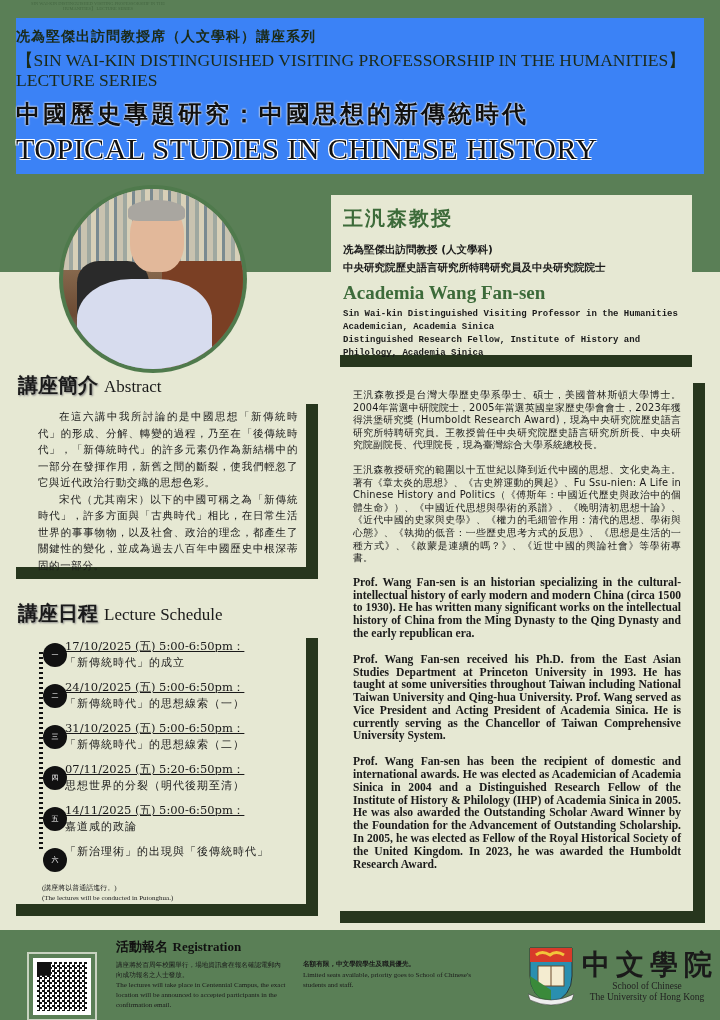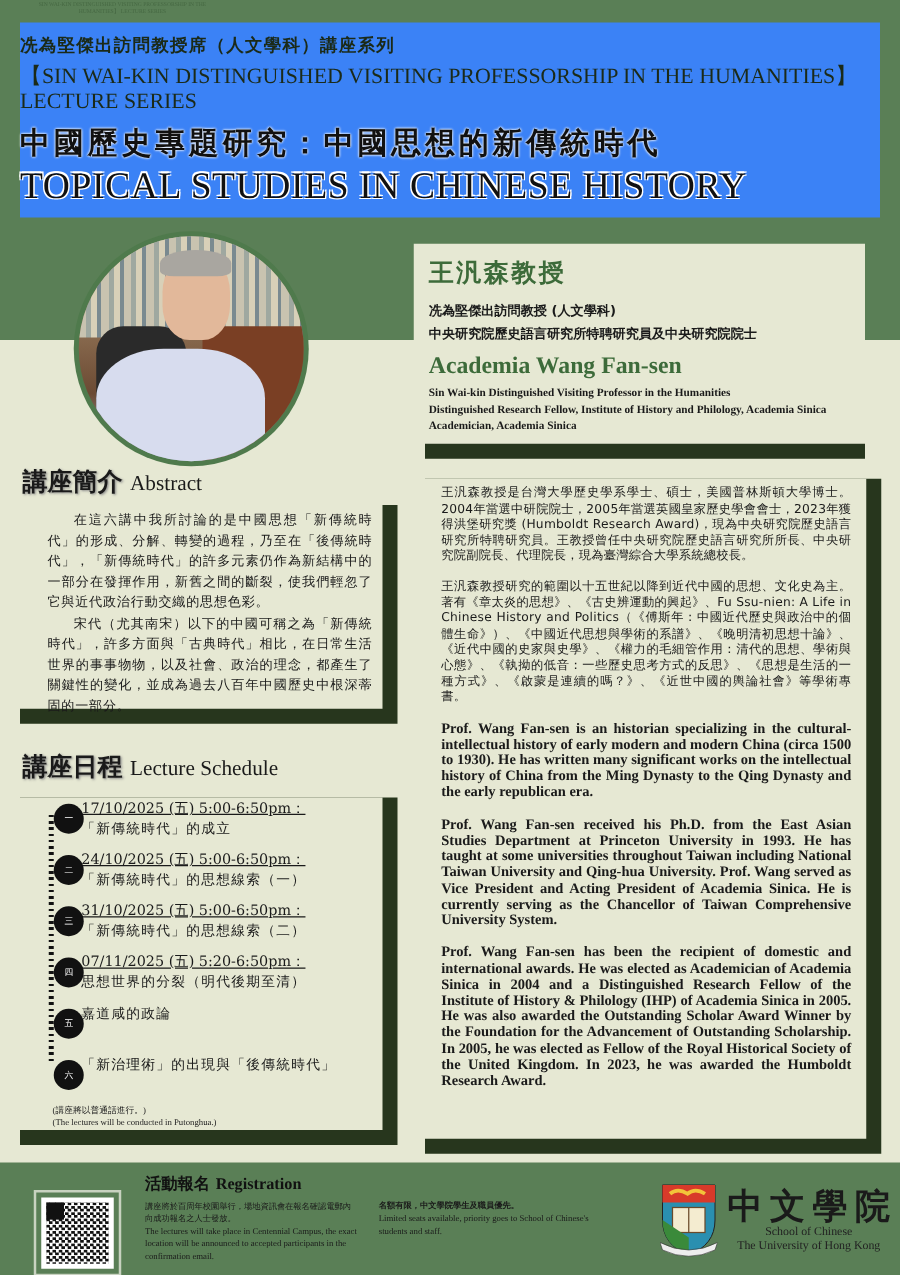--- a/index.html
+++ b/index.html
@@ -75,21 +75,21 @@
   }
   .title-zh {
     font-family: "DejaVu Sans", sans-serif; font-weight: bold; font-size: 10.5px;
     line-height: 18px; color: #1a1a1a; margin-top: 8px;
   }
   .name-en {
     font-family: "Liberation Serif", serif; font-weight: bold; font-size: 19px;
     color: #3d6b3a; margin-top: 6px;
   }
   .title-en {
-    font-family: Liberation Serif, serif; font-weight: bold; font-size: 9px;
+    font-family: Liberation Mono, monospace; font-weight: bold; font-size: 9px;
     line-height: 13px; color: #1a1a1a; margin-top: 4px;
   }
 
   .section-heading {
     position: absolute; display: flex; align-items: baseline; gap: 6px;
   }
   .section-heading .zh {
     font-family: "DejaVu Sans", sans-serif; font-weight: bold; font-size: 20px;
     color: #1a1a1a; text-shadow: 1px 1px 2px #888;
   }
@@ -216,22 +216,22 @@
 <div class="card-shadow name-card-shadow"></div>
 <div class="card name-card">
   <div class="name-zh">王汎森教授</div>
   <div class="title-zh">
     <div>冼為堅傑出訪問教授 (人文學科)</div>
     <div>中央研究院歷史語言研究所特聘研究員及中央研究院院士</div>
   </div>
   <div class="name-en">Academia Wang Fan-sen</div>
   <div class="title-en">
     <div>Sin Wai-kin Distinguished Visiting Professor in the Humanities</div>
+    <div>Academician, Academia Sinica</div>
     <div>Distinguished Research Fellow, Institute of History and Philology, Academia Sinica</div>
-    <div>Academician, Academia Sinica</div>
   </div>
 </div>
 
 <div class="section-heading" style="left:18px; top:372px;">
   <span class="zh">講座簡介</span>
   <span class="en">Abstract</span>
 </div>
 <div class="card-shadow abstract-shadow"></div>
 <div class="card abstract-card">
   <p>在這六講中我所討論的是中國思想「新傳統時代」的形成、分解、轉變的過程，乃至在「後傳統時代」，「新傳統時代」的許多元素仍作為新結構中的一部分在發揮作用，新舊之間的斷裂，使我們輕忽了它與近代政治行動交織的思想色彩。</p>
@@ -261,20 +261,21 @@
       <span class="sched-date">31/10/2025 (五) 5:00-6:50pm：</span>
       <span class="sched-topic">「新傳統時代」的思想線索（二）</span>
     </div>
     <div class="sched-item">
       <span class="sched-num">四</span>
       <span class="sched-date">07/11/2025 (五) 5:20-6:50pm：</span>
       <span class="sched-topic">思想世界的分裂（明代後期至清）</span>
     </div>
     <div class="sched-item">
       <span class="sched-num">五</span>
+      <span class="sched-date">14/11/2025 (五) 5:00-6:50pm：</span>
       <span class="sched-topic">嘉道咸的政論</span>
     </div>
     <div class="sched-item">
       <span class="sched-num">六</span>
       <span class="sched-topic">「新治理術」的出現與「後傳統時代」</span>
     </div>
   </div>
   <div class="sched-note">
     <div>(講座將以普通話進行。)</div>
     <div>(The lectures will be conducted in Putonghua.)</div>

